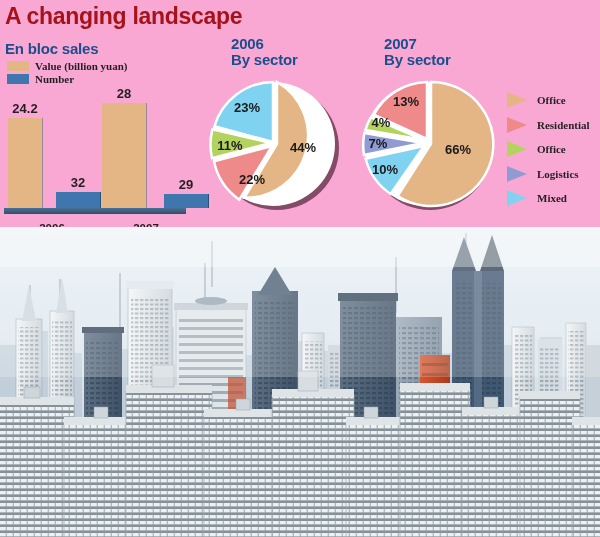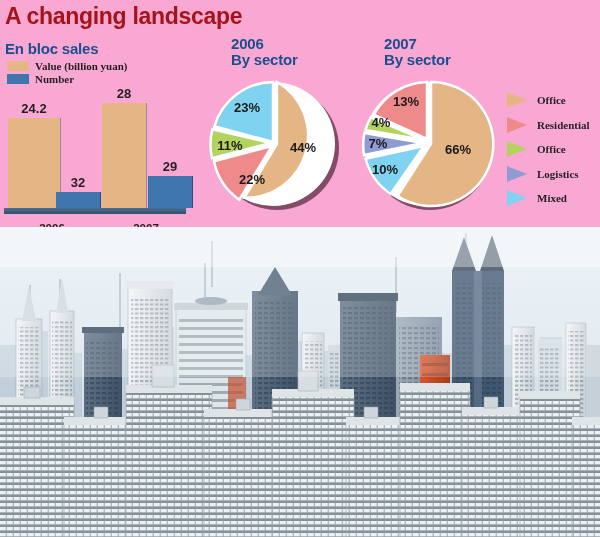--- a/index.html
+++ b/index.html
@@ -71,36 +71,36 @@
     </div>
     <div class="bl-row">
       <span class="bl-sw num"></span>
       <span class="bl-tx">Number</span>
     </div>
   </div>
 
   <div class="barchart">
     <div class="axis-line"></div>
 
-    <div class="bar value" style="left:8px;width:52px;height:90px;">
+    <div class="bar value" style="left:8px;width:34px;height:90px;">
       <div class="fill"></div>
       <div class="lbl">24.2</div>
     </div>
 
     <div class="bar number" style="left:56px;width:44px;height:16px;">
       <div class="fill"></div>
       <div class="lbl">32</div>
     </div>
 
     <div class="bar value" style="left:102px;width:44px;height:105px;">
       <div class="fill"></div>
       <div class="lbl">28</div>
     </div>
 
-    <div class="bar number" style="left:148px;width:44px;height:32px;">
+    <div class="bar number" style="left:164px;width:44px;height:14px;">
       <div class="fill"></div>
       <div class="lbl">29</div>
     </div>
 
     <div class="xtick" style="left:52px;">2006</div>
     <div class="xtick" style="left:146px;">2007</div>
   </div>
 
   <div class="pie-block" style="left:213px;top:36px;width:140px;height:178px;">
     <div class="pie-title" style="left:18px;top:0px;">2006</div>

